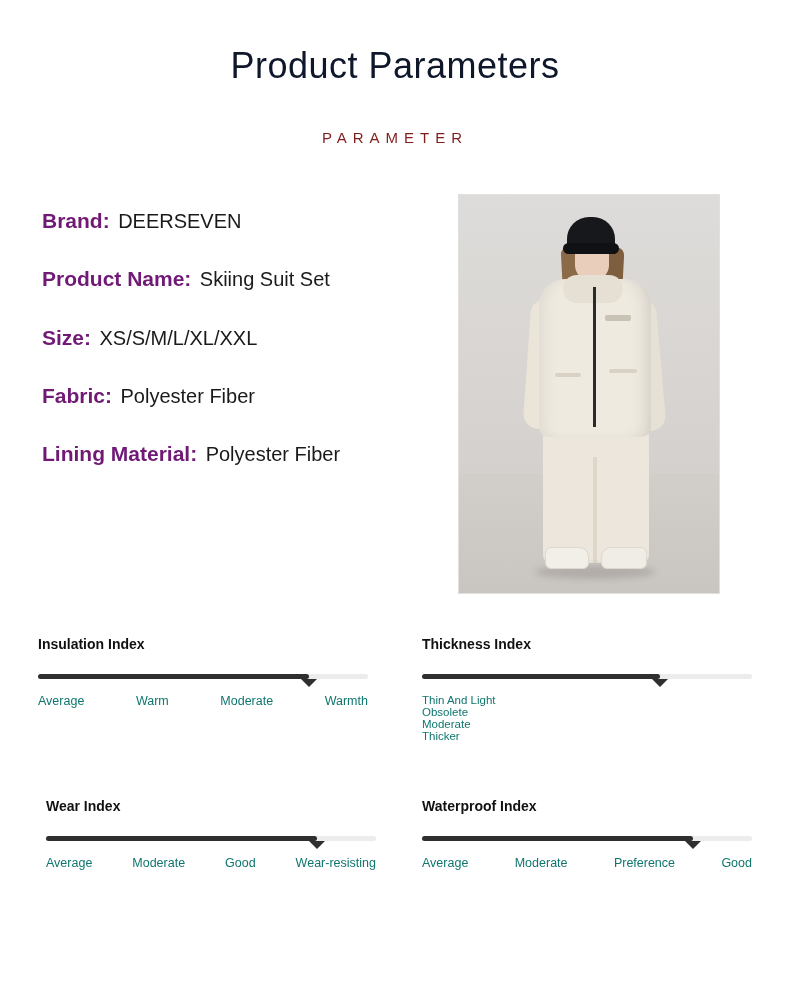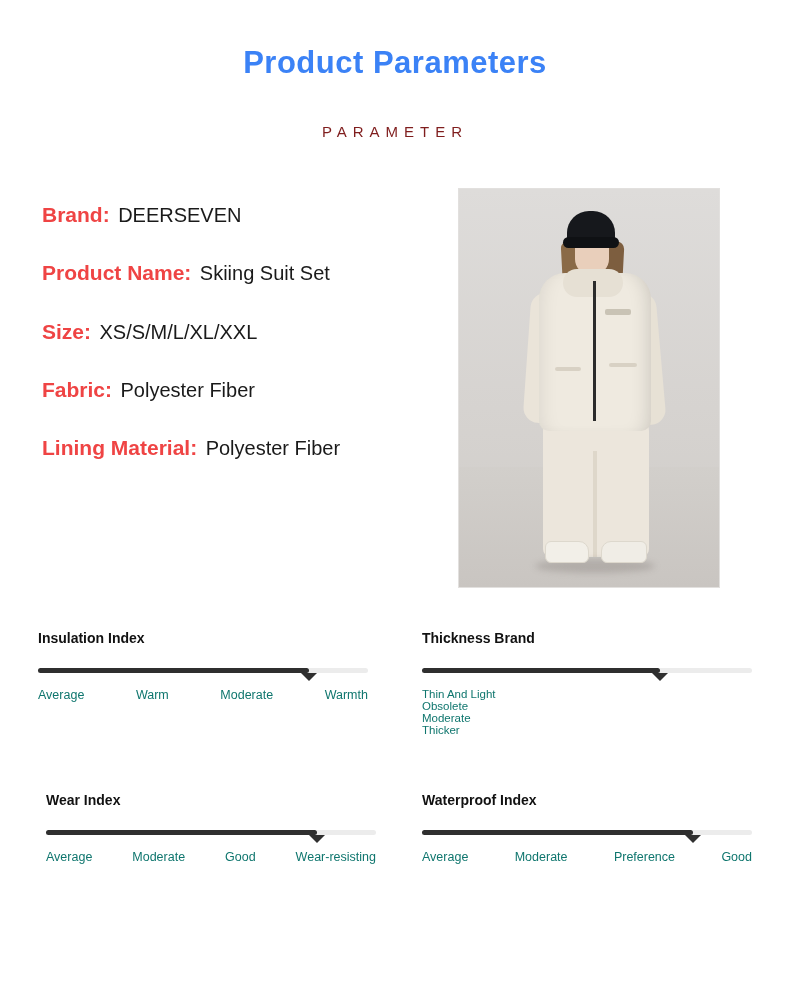--- a/index.html
+++ b/index.html
@@ -15,24 +15,24 @@
     position: relative;
     overflow: hidden;
   }
 
   
   .header {
     padding-top: 44px;
     text-align: center;
   }
   .header-title {
-    font-size: 31px;
-    font-weight: bold;
+    font-size: 36px;
+    font-weight: normal;
     letter-spacing: 0.5px;
-    color: #3b82f6;
+    color: #0f172a;
     line-height: 1.2;
   }
   .header-sub {
     margin-top: 42px;
     font-size: 15px;
     letter-spacing: 6px;
     color: #7f1d1d;
     font-weight: 500;
   }
 
@@ -51,21 +51,21 @@
   }
   .spec-row {
     margin-bottom: 32px;
     line-height: 1.25;
     white-space: nowrap;
   }
   .spec-row:last-child { margin-bottom: 0; }
   .spec-label {
     font-size: 21px;
     font-weight: bold;
-    color: #ef4444;
+    color: #701a75;
     text-align: center;
   }
   .spec-value {
     font-size: 20px;
     color: #1a1a1a;
     margin-left: 4px;
   }
 
   .photo {
     width: 262px;
@@ -357,21 +357,21 @@
       </div>
       <div class="bar-labels">
         <span>Average</span>
         <span>Warm</span>
         <span>Moderate</span>
         <span>Warmth</span>
       </div>
     </div>
 
     <div class="meter right">
-      <div class="meter-title">Thickness Brand</div>
+      <div class="meter-title">Thickness Index</div>
       <div class="bar-wrap">
         <div class="bar-track"></div>
         <div class="bar-fill" style="width:72%"></div>
         <div class="bar-caret" style="left:72%"></div>
       </div>
       <div class="bar-labels sm">
         <span>Thin And Light</span>
         <span>Obsolete</span>
         <span>Moderate</span>
         <span>Thicker</span>

